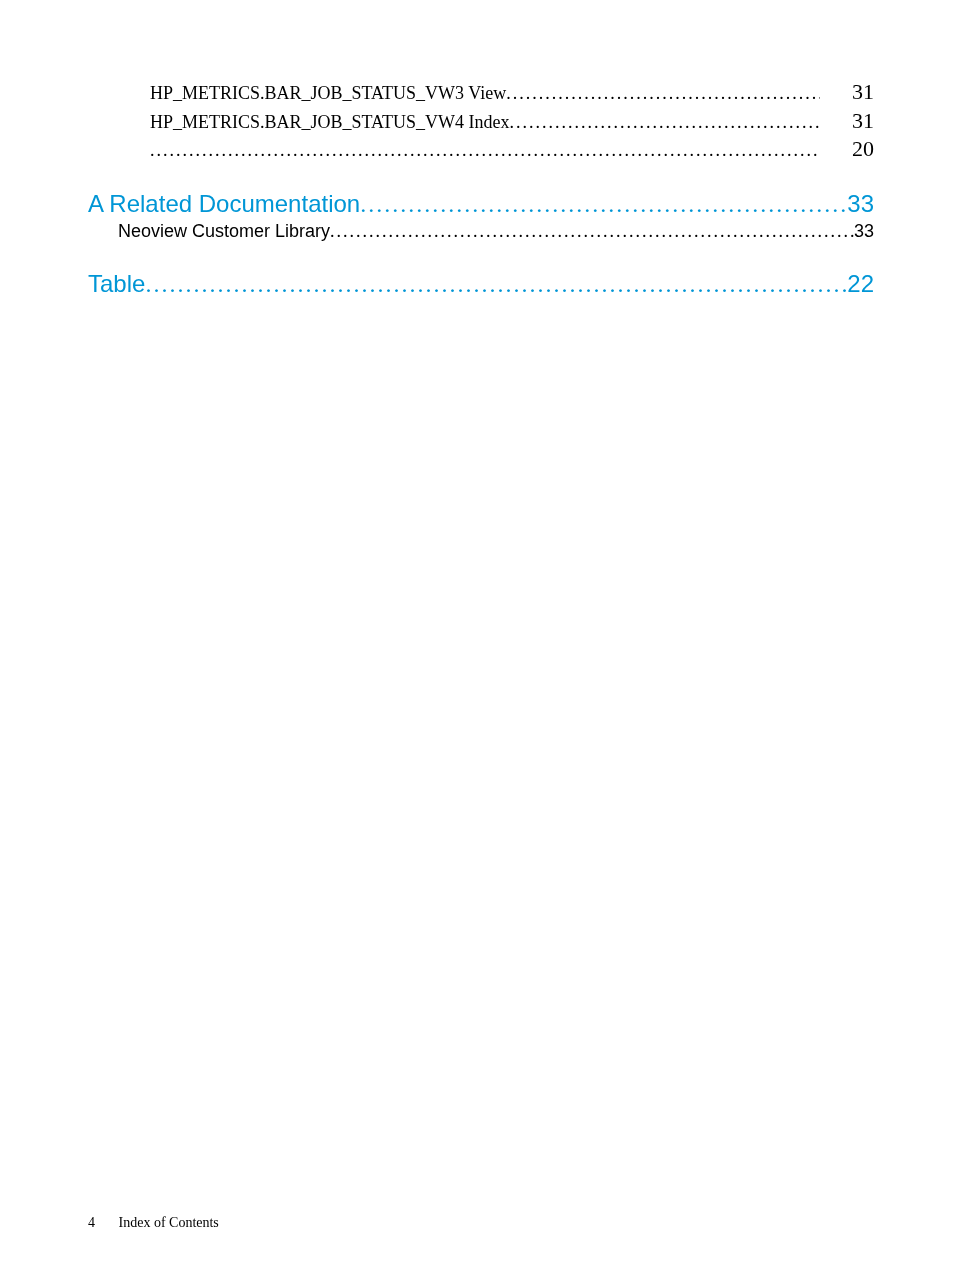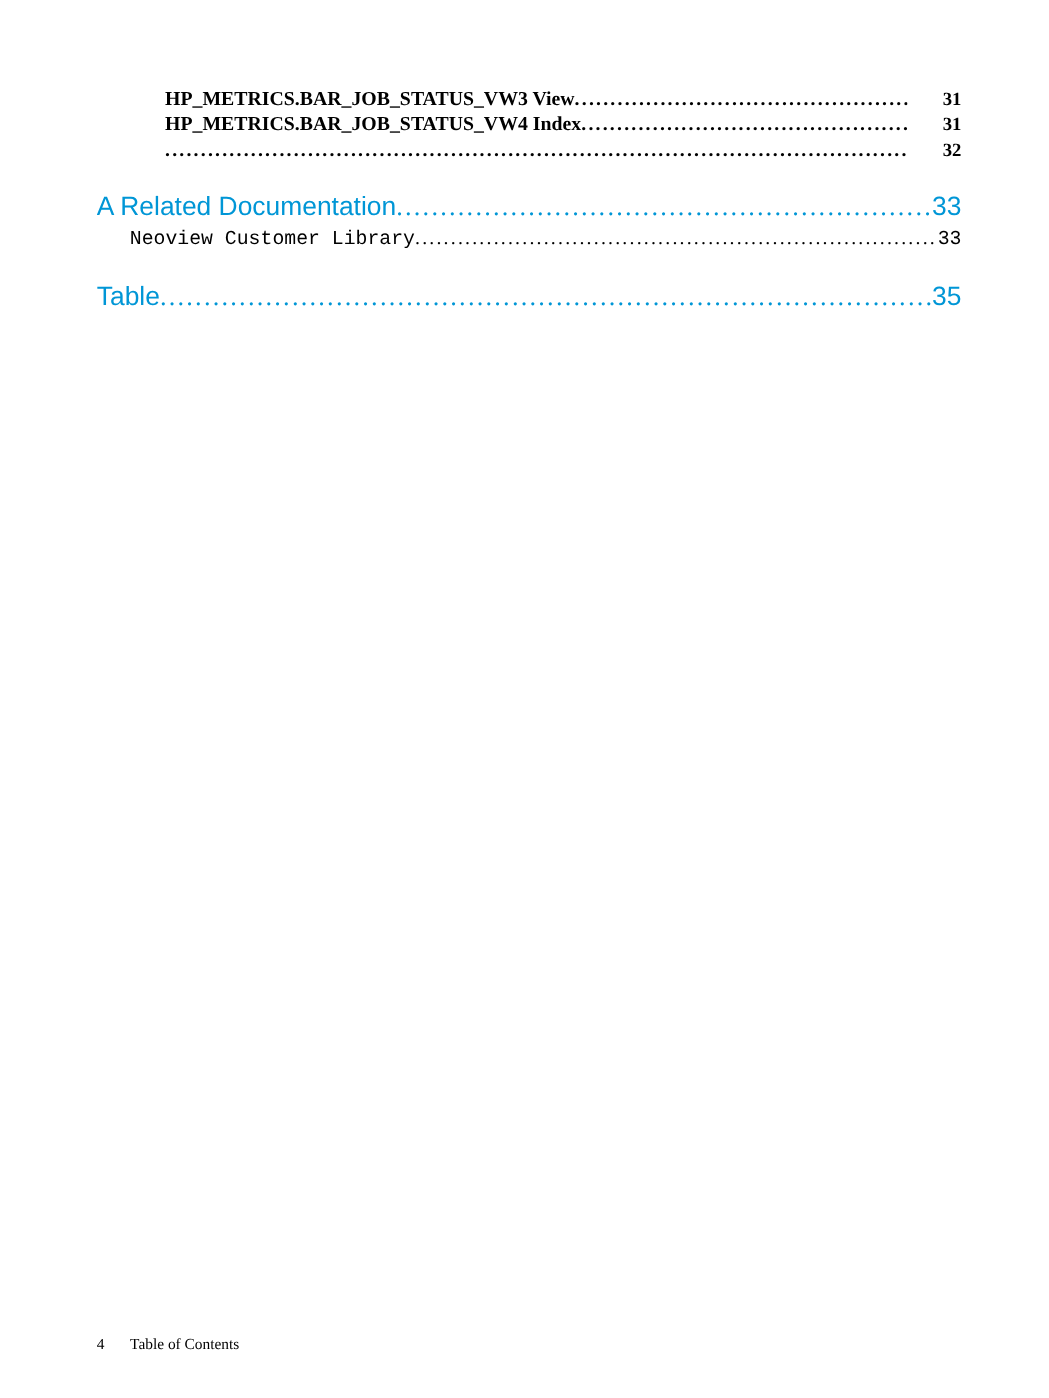--- a/index.html
+++ b/index.html
@@ -3,27 +3,27 @@
 <meta charset="utf-8">
 <style>
   * { margin: 0; padding: 0; box-sizing: border-box; }
   html, body { width: 954px; height: 1271px; background: #fff; font-family: Georgia, 'Times New Roman', serif; }
   .page { position: relative; width: 954px; height: 1271px; padding: 78px 80px 0 88px; }
   .toc-line { display: flex; align-items: baseline; white-space: nowrap; overflow: hidden; }
   .toc-line .label { flex: 0 0 auto; }
   .toc-line .dots { flex: 1 1 auto; overflow: hidden; letter-spacing: 2px; font-family: Georgia, serif; }
   .toc-line .dots::before { content: "................................................................................................................................................................................................................................................................................"; display: block; }
   .toc-line .pageno { flex: 0 0 auto; }
-  .lvl-sub { padding-left: 62px; font-size: 18px; color: #000; line-height: 1.3; font-family: Georgia, 'Times New Roman', serif; font-weight: bold; }
+  .lvl-sub { padding-left: 62px; font-size: 18px; color: #000; line-height: 1.3; font-family: Georgia, 'Times New Roman', serif; }
   .lvl-sub .dots { color: #000; font-size: 18px; }
-  .lvl-sub .pageno { font-size: 17px; color: #000; margin-left: 32px; }
+  .lvl-sub .pageno { font-size: 22px; color: #000; margin-left: 32px; }
   .lvl-heading { font-size: 24px; color: #0096d6; font-family: Arial, Helvetica, sans-serif; font-weight: 400; line-height: 1.35; justify-content: center; }
   .lvl-heading .dots { color: #0096d6; font-size: 24px; letter-spacing: 2px; }
   .lvl-heading .pageno { color: #0096d6; font-size: 24px; }
-  .lvl-sub2 { padding-left: 30px; font-size: 18px; color: #000; line-height: 1.3; font-family: Liberation Mono, monospace; text-align: right; }
+  .lvl-sub2 { padding-left: 30px; font-size: 18px; color: #000; line-height: 1.3; font-family: Liberation Sans, sans-serif; text-align: right; }
   .lvl-sub2 .dots { color: #000; font-size: 18px; }
   .lvl-sub2 .pageno { font-size: 18px; color: #000; }
   .spacer { height: 24px; }
   .footer { position: absolute; bottom: 40px; left: 88px; font-size: 14px; color: #000; font-family: Georgia, 'Times New Roman', serif; }
   .footer .num { margin-right: 20px; }
 </style>
 </head>
 <body>
 
 <div class="page">
@@ -33,41 +33,41 @@
     <span class="dots"></span>
     <span class="pageno">31</span>
   </div>
   <div class="toc-line lvl-sub">
     <span class="label">HP_METRICS.BAR_JOB_STATUS_VW4 Index</span>
     <span class="dots"></span>
     <span class="pageno">31</span>
   </div>
   <div class="toc-line lvl-sub">
     <span class="dots"></span>
-    <span class="pageno">32</span>
+    <span class="pageno">20</span>
   </div>
 
   <div class="spacer"></div>
 
   <div class="toc-line lvl-heading">
     <span class="label">A Related Documentation</span>
     <span class="dots"></span>
     <span class="pageno">33</span>
   </div>
   <div class="toc-line lvl-sub2">
     <span class="label">Neoview Customer Library </span>
     <span class="dots"></span>
     <span class="pageno">33</span>
   </div>
 
   <div class="spacer"></div>
 
   <div class="toc-line lvl-heading">
     <span class="label">Table</span>
     <span class="dots"></span>
-    <span class="pageno">35</span>
+    <span class="pageno">22</span>
   </div>
 
   <div class="footer">
     <span class="num">4</span>
-    <span>Table of Contents</span>
+    <span>Index of Contents</span>
   </div>
 </div>
 
 </body></html>

